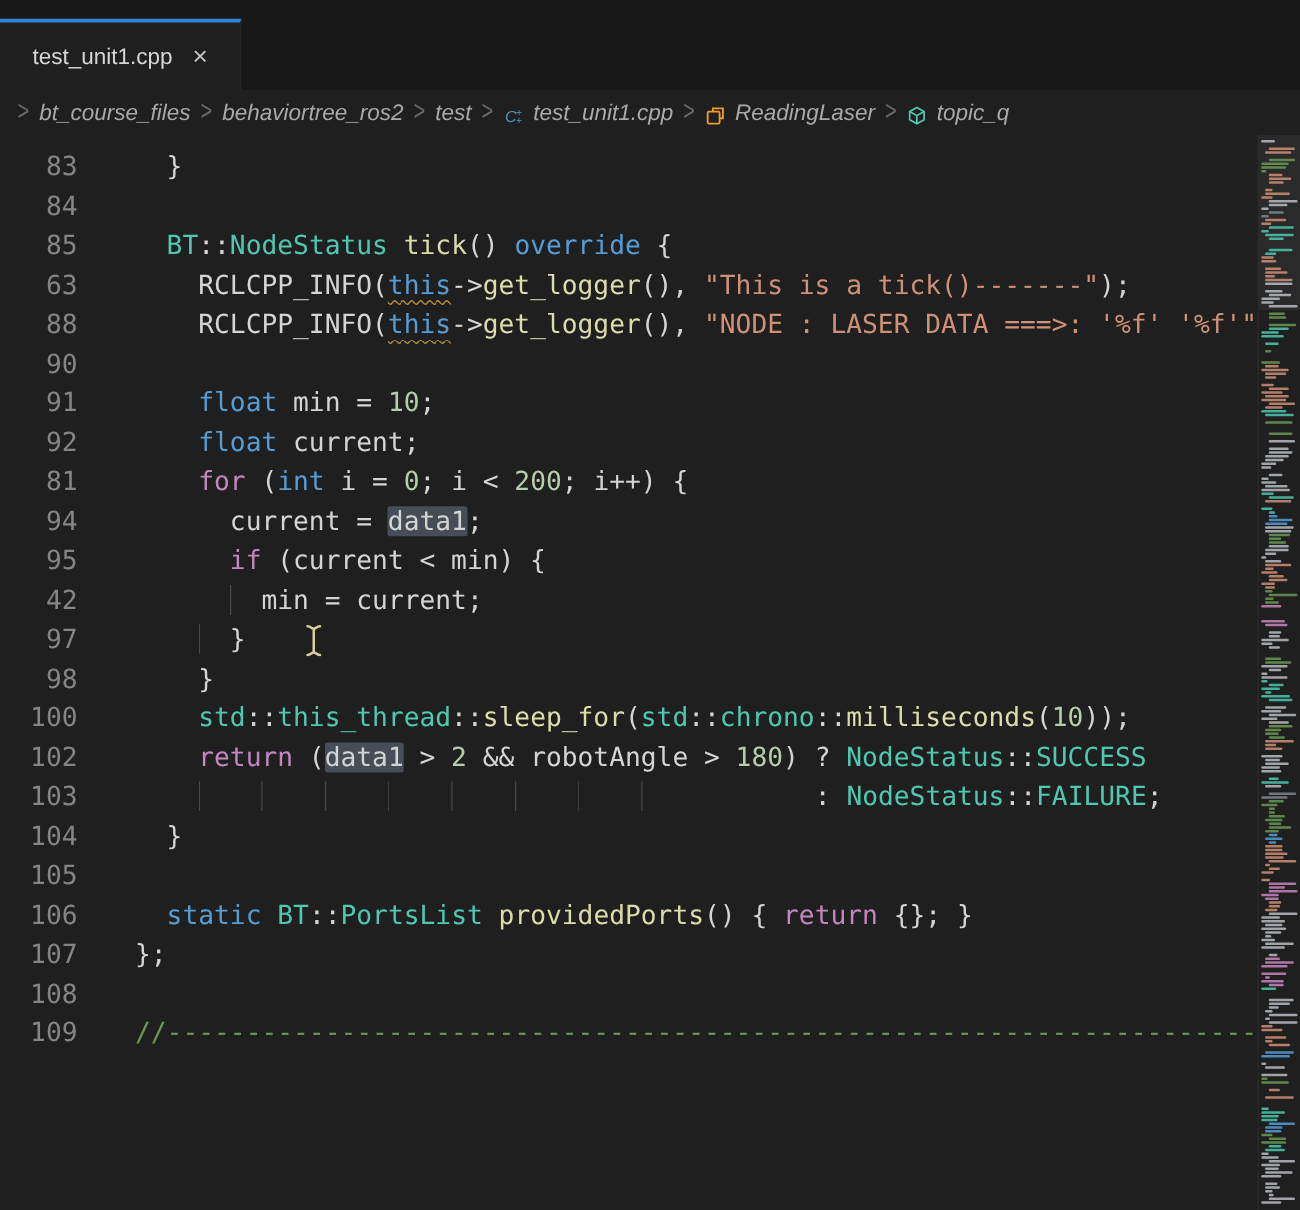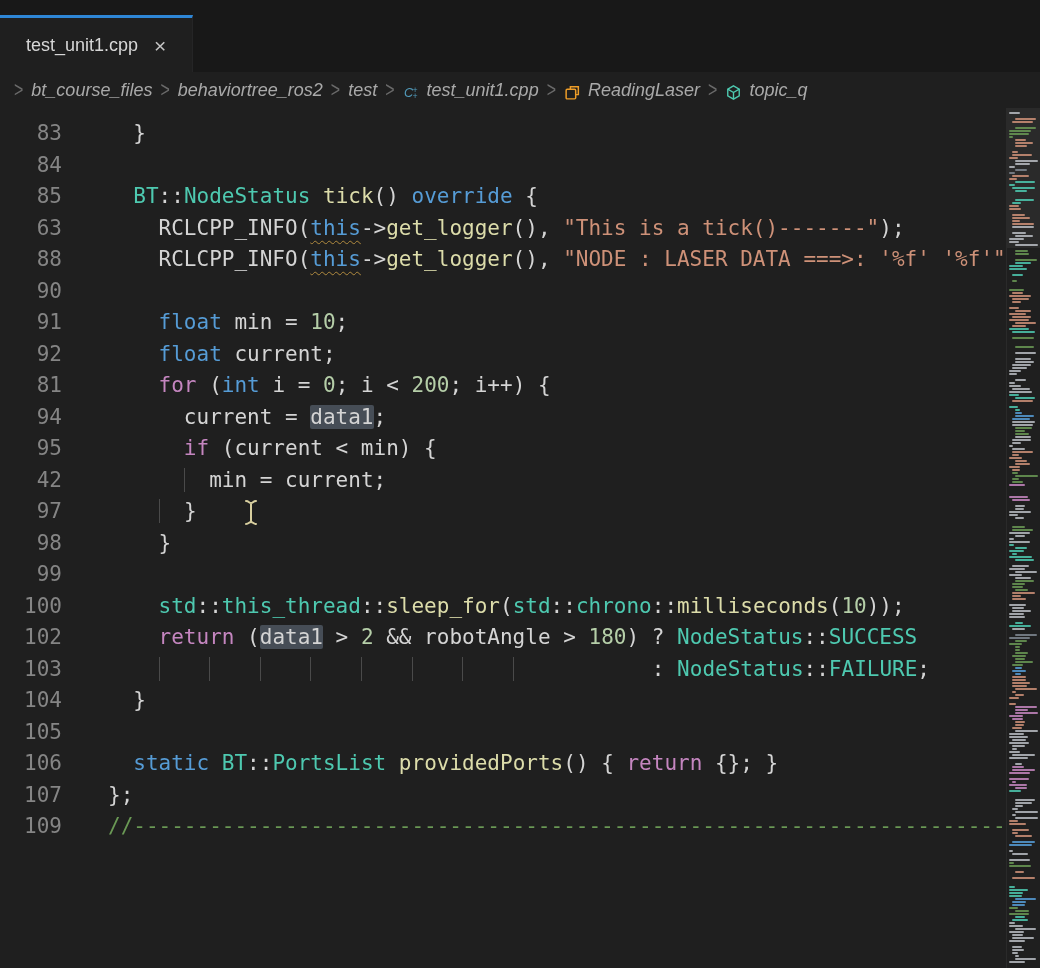--- a/index.html
+++ b/index.html
@@ -142,28 +142,28 @@
         <div class="codeline"><span class="ln">88</span><span class="tk-p">    RCLCPP_INFO(</span><span class="tk-w">this</span><span class="tk-p">-&gt;</span><span class="tk-f">get_logger</span><span class="tk-p">(), </span><span class="tk-s">"NODE : LASER DATA ===&gt;: '%f' '%f'"</span></div>
         <div class="codeline"><span class="ln">90</span></div>
         <div class="codeline"><span class="ln">91</span><span class="tk-p">    </span><span class="tk-k">float</span><span class="tk-p"> min = </span><span class="tk-n">10</span><span class="tk-p">;</span></div>
         <div class="codeline"><span class="ln">92</span><span class="tk-p">    </span><span class="tk-k">float</span><span class="tk-p"> current;</span></div>
         <div class="codeline"><span class="ln">81</span><span class="tk-p">    </span><span class="tk-c">for</span><span class="tk-p"> (</span><span class="tk-k">int</span><span class="tk-p"> i = </span><span class="tk-n">0</span><span class="tk-p">; i &lt; </span><span class="tk-n">200</span><span class="tk-p">; i++) {</span></div>
         <div class="codeline"><span class="ln">94</span><span class="tk-p">      current = </span><span class="tk-h">data1</span><span class="tk-p">;</span></div>
         <div class="codeline"><span class="ln">95</span><span class="tk-p">      </span><span class="tk-c">if</span><span class="tk-p"> (current &lt; min) {</span></div>
         <div class="codeline"><span class="ln">42</span><span class="tk-p">      </span><span class="tk-g"> </span><span class="tk-p"> min = current;</span></div>
         <div class="codeline"><span class="ln">97</span><span class="tk-p">    </span><span class="tk-g"> </span><span class="tk-p"> }</span></div>
         <div class="codeline"><span class="ln">98</span><span class="tk-p">    }</span></div>
-        <div class="codeline"><span class="ln">99</span></div>
         <div class="codeline"><span class="ln">100</span><span class="tk-p">    </span><span class="tk-t">std</span><span class="tk-p">::</span><span class="tk-t">this_thread</span><span class="tk-p">::</span><span class="tk-f">sleep_for</span><span class="tk-p">(</span><span class="tk-t">std</span><span class="tk-p">::</span><span class="tk-t">chrono</span><span class="tk-p">::</span><span class="tk-f">milliseconds</span><span class="tk-p">(</span><span class="tk-n">10</span><span class="tk-p">));</span></div>
         <div class="codeline"><span class="ln">102</span><span class="tk-p">    </span><span class="tk-c">return</span><span class="tk-p"> (</span><span class="tk-h">data1</span><span class="tk-p"> &gt; </span><span class="tk-n">2</span><span class="tk-p"> &amp;&amp; robotAngle &gt; </span><span class="tk-n">180</span><span class="tk-p">) ? </span><span class="tk-t">NodeStatus</span><span class="tk-p">::</span><span class="tk-t">SUCCESS</span></div>
         <div class="codeline"><span class="ln">103</span><span class="tk-p">    </span><span class="tk-g"> </span><span class="tk-p">   </span><span class="tk-g"> </span><span class="tk-p">   </span><span class="tk-g"> </span><span class="tk-p">   </span><span class="tk-g"> </span><span class="tk-p">   </span><span class="tk-g"> </span><span class="tk-p">   </span><span class="tk-g"> </span><span class="tk-p">   </span><span class="tk-g"> </span><span class="tk-p">   </span><span class="tk-g"> </span><span class="tk-p">          : </span><span class="tk-t">NodeStatus</span><span class="tk-p">::</span><span class="tk-t">FAILURE</span><span class="tk-p">;</span></div>
         <div class="codeline"><span class="ln">104</span><span class="tk-p">  }</span></div>
         <div class="codeline"><span class="ln">105</span></div>
         <div class="codeline"><span class="ln">106</span><span class="tk-p">  </span><span class="tk-k">static</span><span class="tk-p"> </span><span class="tk-t">BT</span><span class="tk-p">::</span><span class="tk-t">PortsList</span><span class="tk-p"> </span><span class="tk-f">providedPorts</span><span class="tk-p">() { </span><span class="tk-c">return</span><span class="tk-p"> {}; }</span></div>
         <div class="codeline"><span class="ln">107</span><span class="tk-p">};</span></div>
+        <div class="codeline"><span class="ln">108</span></div>
         <div class="codeline"><span class="ln">109</span><span class="tk-m">//------------------------------------------------------------------------</span></div>
       </div>
 
     <div class="minimap">
       <div class="mm-viewport"></div>
       <div class="mm-rows" id="minimap-rows">
           <div class="mm-row">
             <div class="mm-bar" style="margin-left: 2px; width: 11px; background: rgb(184, 188, 194);"></div>
           </div>
           <div class="mm-row"></div>

